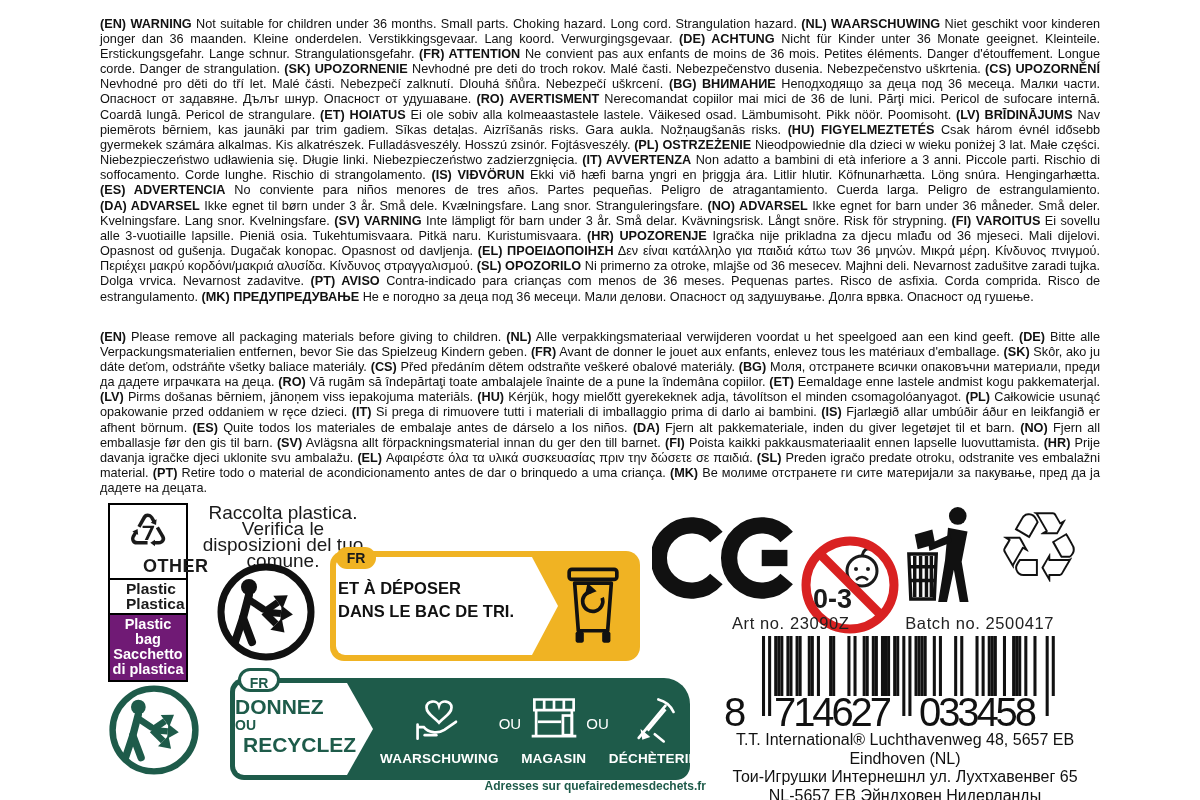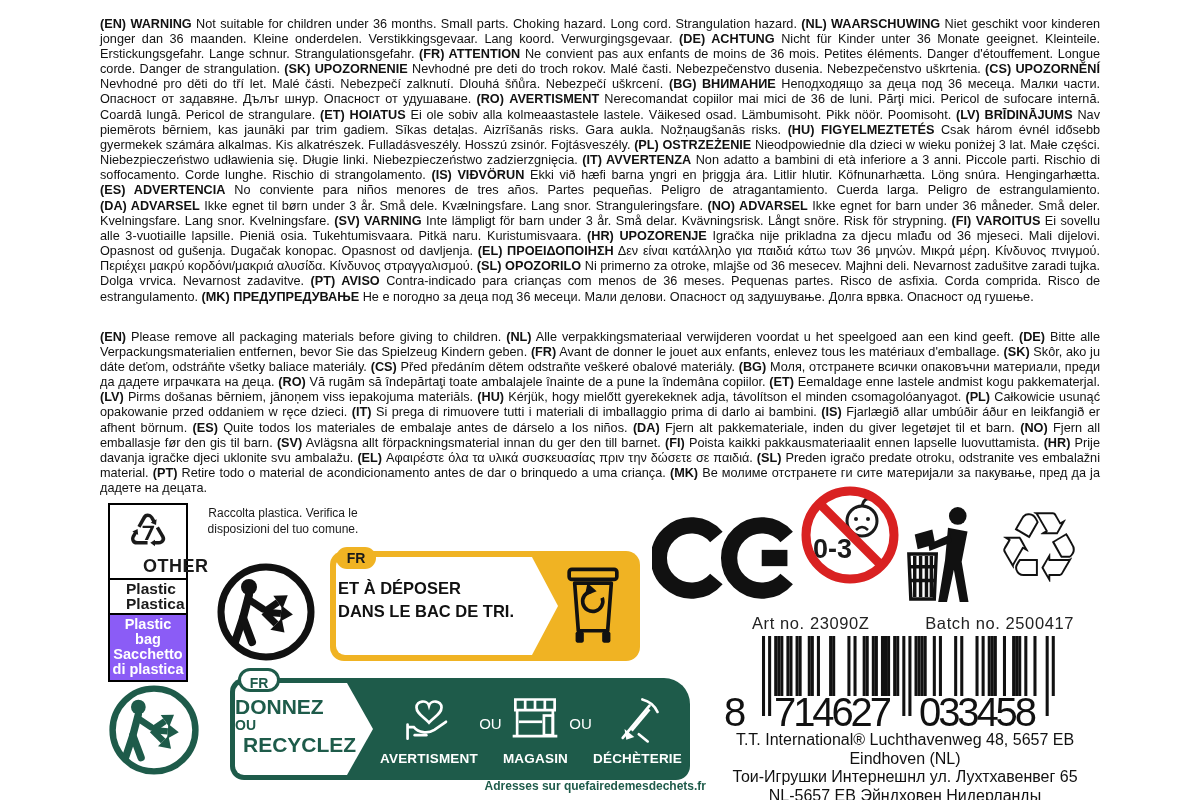--- a/index.html
+++ b/index.html
@@ -14,23 +14,23 @@
   .para{left:100px;width:1000px;font-size:12.7px;line-height:15.15px;text-align:justify;color:#111;}
   .para b{white-space:nowrap;}
   #warnings{top:4px;}
   #packaging{top:317px;}
   
   #resin-col{left:108px;top:503px;width:80px;text-align:center;font-weight:bold;}
   #resin-col .box1{border:2.5px solid #000;padding:1px 0 2px;}
   #resin-col .glyph{font-family:"DejaVu Sans",sans-serif;font-size:46px;line-height:50px;font-weight:normal;}
   #resin-col .rlabel{font-size:18px;letter-spacing:.5px;line-height:20px;padding-left:33px;}
   #resin-col .box2{border:2.5px solid #000;border-top:none;font-size:15.5px;line-height:15px;padding:1px 16px 2px;}
-  #resin-col .box3{background:#8b5cf6;color:#fff;font-size:14.5px;line-height:15px;padding:2px 0 3px;border:2.5px solid #000;border-top:none;}
-  
-  #raccolta{left:198px;top:505px;width:170px;text-align:center;font-size:12px;line-height:16px;}
+  #resin-col .box3{background:#701a75;color:#fff;font-size:14.5px;line-height:15px;padding:2px 0 3px;border:2.5px solid #000;border-top:none;}
+  
+  #raccolta{left:198px;top:505px;width:170px;text-align:center;font-size:19px;line-height:16px;}
   
   .triman{color:#111;}
   .triman.green{color:var(--green);}
   
   #sort-banner{left:330px;top:551px;width:310px;height:110px;background:var(--yellow);border-radius:14px;}
   #sort-banner .white{position:absolute;left:6px;top:6px;bottom:6px;width:196px;background:#fff;border-radius:9px 0 0 9px;}
   #sort-banner .white::after{content:"";position:absolute;left:100%;top:0;border-top:49px solid transparent;border-bottom:49px solid transparent;border-left:26px solid #fff;}
   #sort-banner .fr{position:absolute;left:6px;top:-4px;width:40px;height:22px;background:var(--yellow);border-radius:11px;color:#1a1a1a;font-weight:bold;font-size:14px;text-align:center;line-height:22px;}
   #sort-banner .txt{position:absolute;left:8px;top:26px;font-weight:bold;font-size:16.5px;line-height:23px;color:#111;}
   #sort-banner .binwrap{position:absolute;right:14px;top:14px;}
@@ -42,21 +42,21 @@
   #donate-banner .dwords{position:absolute;left:5px;top:18px;width:112px;text-align:left;color:var(--green);font-weight:bold;}
   #donate-banner .w1{font-size:21px;line-height:22px;}
   #donate-banner .w2{font-size:14px;line-height:15px;}
   #donate-banner .w3{font-size:21px;line-height:23px;padding-left:8px;}
   #donate-banner .opts{position:absolute;left:150px;right:8px;top:8px;bottom:6px;display:flex;align-items:center;justify-content:space-between;color:#fff;}
   #donate-banner .opt{text-align:center;}
   #donate-banner .opt .lbl{font-size:13.5px;font-weight:bold;margin-top:2px;letter-spacing:.2px;}
   #donate-banner .ou{font-size:15px;margin-top:-14px;}
   #adresses{left:316px;top:779px;width:390px;text-align:right;color:var(--green);font-weight:bold;font-size:12px;}
   
-  #art-batch{left:752px;top:614px;width:322px;display:flex;justify-content:space-between;font-size:16.5px;letter-spacing:.6px;color:#222;}
+  #art-batch{left:732px;top:614px;width:322px;display:flex;justify-content:space-between;font-size:16.5px;letter-spacing:.6px;color:#222;}
   #address{left:710px;top:731px;width:390px;text-align:center;font-size:16px;line-height:18.6px;color:#111;}
   #mobius{left:995px;top:492px;font-family:"DejaVu Sans",sans-serif;font-size:98px;line-height:112px;color:#111;}
   svg text{font-family:"Liberation Sans",sans-serif;}
 </style>
 </head>
 <body style="--yellow: #F0B323; --green: #1E5B4A; --red: #D92121;">
 
 <p class="abs para" id="warnings"><b>(EN) WARNING</b> Not suitable for children under 36 months. Small parts. Choking hazard. Long cord. Strangulation hazard. <b>(NL) WAARSCHUWING</b> Niet geschikt voor kinderen jonger dan 36 maanden. Kleine onderdelen. Verstikkingsgevaar. Lang koord. Verwurgingsgevaar. <b>(DE) ACHTUNG</b> Nicht für Kinder unter 36 Monate geeignet. Kleinteile. Erstickungsgefahr. Lange schnur. Strangulationsgefahr. <b>(FR) ATTENTION</b> Ne convient pas aux enfants de moins de 36 mois. Petites éléments. Danger d'étouffement. Longue corde. Danger de strangulation. <b>(SK) UPOZORNENIE</b> Nevhodné pre deti do troch rokov. Malé časti. Nebezpečenstvo dusenia. Nebezpečenstvo uškrtenia. <b>(CS) UPOZORNĚNÍ</b> Nevhodné pro děti do tří let. Malé části. Nebezpečí zalknutí. Dlouhá šňůra. Nebezpečí uškrcení. <b>(BG) ВНИМАНИЕ</b> Неподходящо за деца под 36 месеца. Малки части. Опасност от задавяне. Дълъг шнур. Опасност от удушаване. <b>(RO) AVERTISMENT</b> Nerecomandat copiilor mai mici de 36 de luni. Părţi mici. Pericol de sufocare internă. Coardă lungă. Pericol de strangulare. <b>(ET) HOIATUS</b> Ei ole sobiv alla kolmeaastastele lastele. Väikesed osad. Lämbumisoht. Pikk nöör. Poomisoht. <b>(LV) BRĪDINĀJUMS</b> Nav piemērots bērniem, kas jaunāki par trim gadiem. Sīkas detaļas. Aizrīšanās risks. Gara aukla. Nožņaugšanās risks. <b>(HU) FIGYELMEZTETÉS</b> Csak három évnél idősebb gyermekek számára alkalmas. Kis alkatrészek. Fulladásveszély. Hosszú zsinór. Fojtásveszély. <b>(PL) OSTRZEŻENIE</b> Nieodpowiednie dla dzieci w wieku poniżej 3 lat. Małe części. Niebezpieczeństwo udławienia się. Długie linki. Niebezpieczeństwo zadzierzgnięcia. <b>(IT) AVVERTENZA</b> Non adatto a bambini di età inferiore a 3 anni. Piccole parti. Rischio di soffocamento. Corde lunghe. Rischio di strangolamento. <b>(IS) VIÐVÖRUN</b> Ekki við hæfi barna yngri en þriggja ára. Litlir hlutir. Köfnunarhætta. Löng snúra. Hengingarhætta. <b>(ES) ADVERTENCIA</b> No conviente para niños menores de tres años. Partes pequeñas. Peligro de atragantamiento. Cuerda larga. Peligro de estrangulamiento. <b>(DA) ADVARSEL</b> Ikke egnet til børn under 3 år. Små dele. Kvælningsfare. Lang snor. Stranguleringsfare. <b>(NO) ADVARSEL</b> Ikke egnet for barn under 36 måneder. Små deler. Kvelningsfare. Lang snor. Kvelningsfare. <b>(SV) VARNING</b> Inte lämpligt för barn under 3 år. Små delar. Kvävningsrisk. Långt snöre. Risk för strypning. <b>(FI) VAROITUS</b> Ei sovellu alle 3-vuotiaille lapsille. Pieniä osia. Tukehtumisvaara. Pitkä naru. Kuristumisvaara. <b>(HR) UPOZORENJE</b> Igračka nije prikladna za djecu mlađu od 36 mjeseci. Mali dijelovi. Opasnost od gušenja. Dugačak konopac. Opasnost od davljenja. <b>(EL) ΠΡΟΕΙΔΟΠΟΙΗΣΗ</b> Δεν είναι κατάλληλο για παιδιά κάτω των 36 μηνών. Μικρά μέρη. Κίνδυνος πνιγμού. Περιέχει μακρύ κορδόνι/μακριά αλυσίδα. Κίνδυνος στραγγαλισμού. <b>(SL) OPOZORILO</b> Ni primerno za otroke, mlajše od 36 mesecev. Majhni deli. Nevarnost zadušitve zaradi tujka. Dolga vrvica. Nevarnost zadavitve. <b>(PT) AVISO</b> Contra-indicado para crianças com menos de 36 meses. Pequenas partes. Risco de asfixia. Corda comprida. Risco de estrangulamento. <b>(MK) ПРЕДУПРЕДУВАЊЕ</b> Не е погодно за деца под 36 месеци. Мали делови. Опасност од задушување. Долга врвка. Опасност од гушење. </p>
 <p class="abs para" id="packaging"><b>(EN)</b> Please remove all packaging materials before giving to children. <b>(NL)</b> Alle verpakkingsmateriaal verwijderen voordat u het speelgoed aan een kind geeft. <b>(DE)</b> Bitte alle Verpackungsmaterialien entfernen, bevor Sie das Spielzeug Kindern geben. <b>(FR)</b> Avant de donner le jouet aux enfants, enlevez tous les matériaux d'emballage. <b>(SK)</b> Skôr, ako ju dáte deťom, odstráňte všetky baliace materiály. <b>(CS)</b> Před předáním dětem odstraňte veškeré obalové materiály. <b>(BG)</b> Моля, отстранете всички опаковъчни материали, преди да дадете играчката на деца. <b>(RO)</b> Vă rugăm să îndepărtaţi toate ambalajele înainte de a pune la îndemâna copiilor. <b>(ET)</b> Eemaldage enne lastele andmist kogu pakkematerjal. <b>(LV)</b> Pirms došanas bērniem, jānoņem viss iepakojuma materiāls. <b>(HU)</b> Kérjük, hogy mielőtt gyerekeknek adja, távolítson el minden csomagolóanyagot. <b>(PL)</b> Całkowicie usunąć opakowanie przed oddaniem w ręce dzieci. <b>(IT)</b> Si prega di rimuovere tutti i materiali di imballaggio prima di darlo ai bambini. <b>(IS)</b> Fjarlægið allar umbúðir áður en leikfangið er afhent börnum. <b>(ES)</b> Quite todos los materiales de embalaje antes de dárselo a los niños. <b>(DA)</b> Fjern alt pakkemateriale, inden du giver legetøjet til et barn. <b>(NO)</b> Fjern all emballasje før den gis til barn. <b>(SV)</b> Avlägsna allt förpackningsmaterial innan du ger den till barnet. <b>(FI)</b> Poista kaikki pakkausmateriaalit ennen lapselle luovuttamista. <b>(HR)</b> Prije davanja igračke djeci uklonite svu ambalažu. <b>(EL)</b> Αφαιρέστε όλα τα υλικά συσκευασίας πριν την δώσετε σε παιδιά. <b>(SL)</b> Preden igračo predate otroku, odstranite ves embalažni material. <b>(PT)</b> Retire todo o material de acondicionamento antes de dar o brinquedo a uma criança. <b>(MK)</b> Ве молиме отстранете ги сите материјали за пакување, пред да ја дадете на децата. </p>
 
@@ -153,21 +153,21 @@
     <div class="w2">OU</div>
     <div class="w3">RECYCLEZ</div>
   </div>
   <div class="opts">
     <div class="opt">
       <svg width="58" height="50" viewBox="0 0 64 56" fill="none" stroke="#fff" stroke-width="3">
         <path d="M32,12 c-2,-7 -14,-6 -14,2 c0,7 8,10 14,17 c6,-7 14,-10 14,-17 c0,-8 -12,-9 -14,-2 z"></path>
         <path d="M8,33 v16 M8,36 h7 c5,6 15,8 23,3 l13,-9" stroke-linecap="round"></path>
         <path d="M16,45 h13" stroke-linecap="round"></path>
       </svg>
-      <div class="lbl">AVERTISMENT</div>
+      <div class="lbl">WAARSCHUWING</div>
     </div>
     <div class="ou">OU</div>
     <div class="opt">
       <svg width="58" height="50" viewBox="0 0 64 56" fill="none" stroke="#fff" stroke-width="3">
         <path d="M10,5 h44 v12 h-44 z"></path>
         <path d="M21,5 v12 M32,5 v12 M43,5 v12"></path>
         <path d="M12,17 v28 M52,17 v28"></path>
         <path d="M7,46 h50"></path>
         <path d="M14,30 h26"></path>
         <rect x="42" y="23" width="10" height="22"></rect>
@@ -191,21 +191,21 @@
 <div class="abs" id="adresses">Adresses sur quefairedemesdechets.fr</div>
 
 <div class="abs" style="left:652px;top:514px;">
   <svg width="150" height="88" viewBox="0 0 175 100" fill="none" stroke="#111" stroke-width="19">
     <path d="M75.1,74.4 A38,38 0 1 1 75.1,25.6"></path>
     <path d="M157.1,74.4 A38,38 0 1 1 157.1,25.6"></path>
     <line x1="128" y1="50" x2="158" y2="50"></line>
   </svg>
 </div>
 
-<div class="abs" style="left:800px;top:485px;">
+<div class="abs" style="left:800px;top:535px;">
   <svg width="100" height="100" viewBox="0 0 100 100">
     <circle cx="62" cy="36" r="15" fill="#fff" stroke="#1a1a1a" stroke-width="3"></circle>
     <path d="M62,21 q2,-9 9,-7" fill="none" stroke="#1a1a1a" stroke-width="3"></path>
     <circle cx="56" cy="34" r="2" fill="#1a1a1a"></circle>
     <circle cx="68" cy="34" r="2" fill="#1a1a1a"></circle>
     <path d="M56,45 q6,-6 12,0" fill="none" stroke="#1a1a1a" stroke-width="2.5"></path>
     <text x="13" y="73" font-size="27" font-weight="bold" fill="#1a1a1a">0-3</text>
     <circle cx="50" cy="50" r="44" fill="none" style="stroke:var(--red)" stroke-width="9"></circle>
     <line x1="20" y1="19" x2="81" y2="80" style="stroke:var(--red)" stroke-width="9"></line>
   </svg>

